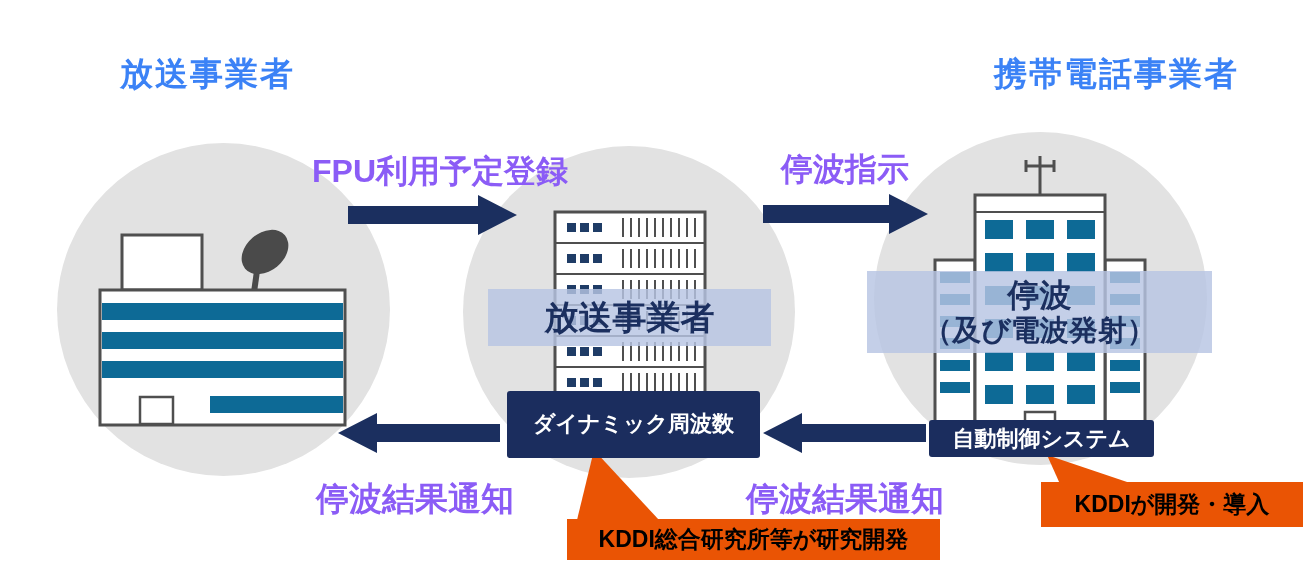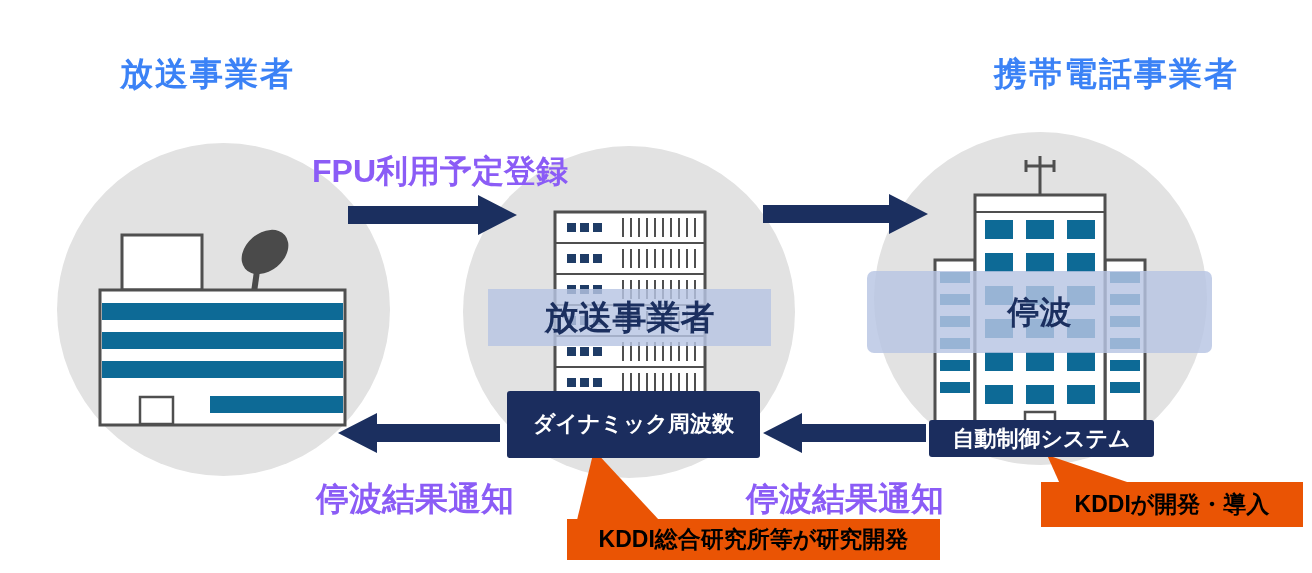--- a/index.html
+++ b/index.html
@@ -112,37 +112,39 @@
       <use href="#twr-row" y="136"></use>
     <use href="#twr-row" y="169"></use>
       <use href="#twr-row" y="202"></use>
       <use href="#twr-row" y="235"></use>
     <rect x="105" y="262" width="30" height="33" fill="#ffffff" stroke="#4f4f4f" stroke-width="2.5"></rect>
   </svg>
 
   <div class="band" style="left:488px;top:289px;width:283px;height:57px;font-size:34px;">
     <span>放送事業者</span>
   </div>
-  <div class="band" style="left:867px;top:271px;width:345px;height:82px;border-radius:7px;">
+  <div class="band" style="left:867px;top:271px;width:345px;height:82px;">
     <div class="band-l1">停波</div>
+    <div class="band-l2">（及び電波発射）</div>
   </div>
 
   <svg class="overlay" width="1312" height="573" viewBox="0 0 1312 573">
     <polygon fill="#1b2f5f" points="348,206 478,206 478,195 517,215 478,235 478,224 348,224"></polygon>
     <polygon fill="#1b2f5f" points="763,205 889,205 889,194 928,214 889,234 889,223 763,223"></polygon>
     <polygon fill="#1b2f5f" points="926,424 802,424 802,413 763,433 802,453 802,442 926,442"></polygon>
     <polygon fill="#1b2f5f" points="500,424 377,424 377,413 338,433 377,453 377,442 500,442"></polygon>
     <polygon fill="#ea5404" points="594,450 577,520 659,520"></polygon>
     <polygon fill="#ea5404" points="1047,455 1060,484 1133,484"></polygon>
   </svg>
 
   <div class="hdr" style="left:120px;top:52px;">放送事業者</div>
   <div class="hdr" style="left:950px;top:52px;margin-left:44px;">携帯電話事業者</div>
 
   <div class="flow-label" style="left:280px;top:150px;width:320px;">FPU利用予定登録</div>
+  <div class="flow-label" style="left:725px;top:148px;width:240px;">停波指示</div>
   <div class="flow-label" style="left:265px;top:477px;width:300px;font-size:33px;">停波結果通知</div>
   <div class="flow-label" style="left:695px;top:477px;width:300px;font-size:33px;">停波結果通知</div>
 
   <div class="navy-badge" style="left:507px;top:391px;width:253px;height:67px;font-size:22px;line-height:1.4;">
     <div>ダイナミック周波数</div>
   </div>
   <div class="navy-badge" style="left:929px;top:420px;width:225px;height:37px;font-size:22px;">自動制御システム</div>
 
   <div class="callout" style="left:567px;top:519px;width:373px;height:41px;">KDDI総合研究所等が研究開発</div>
   <div class="callout" style="left:1041px;top:482px;width:262px;height:45px;">KDDIが開発・導入</div>

